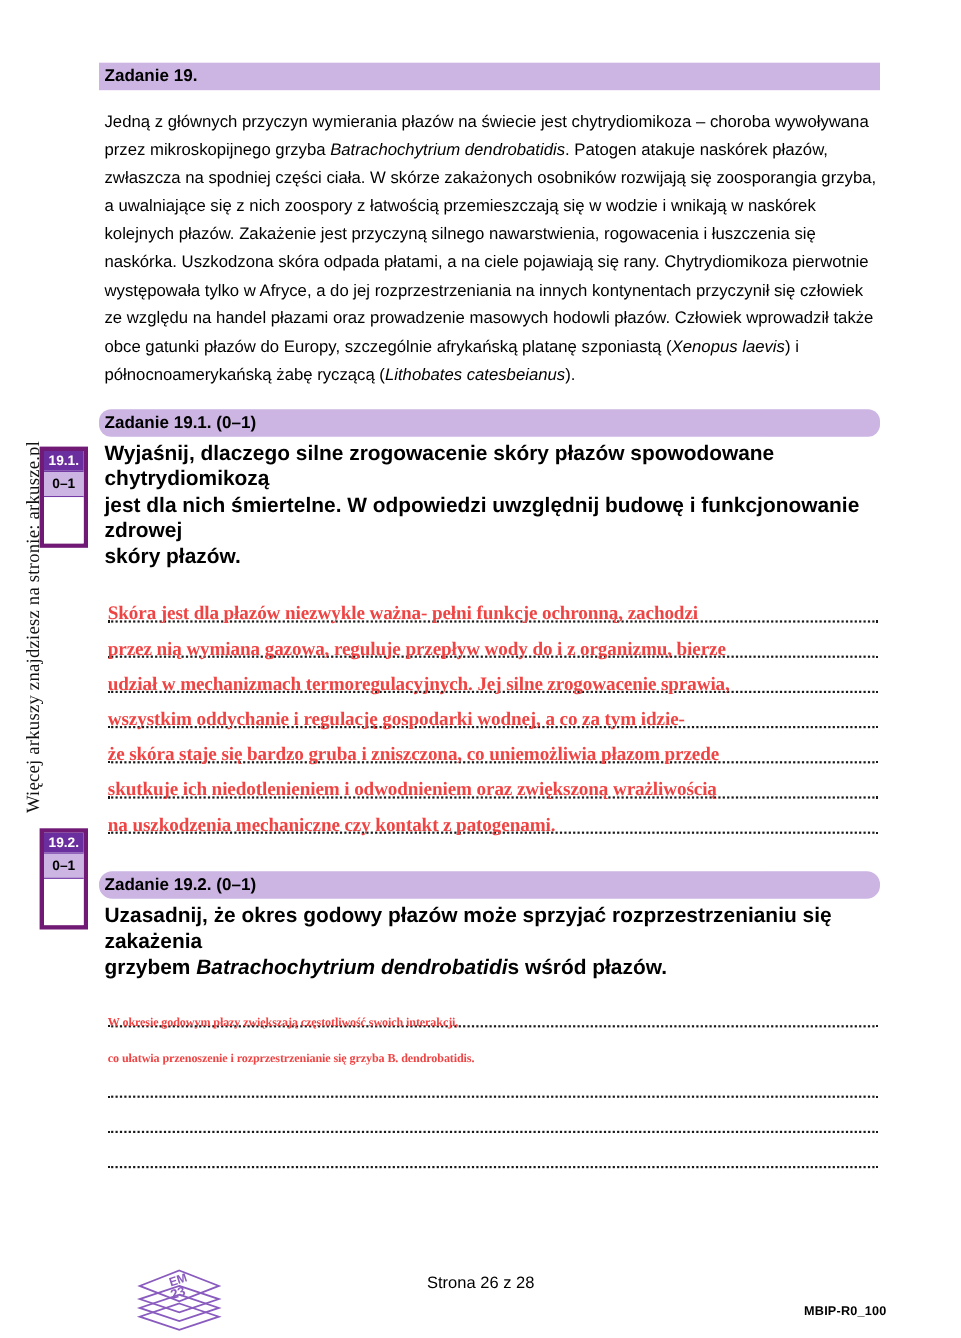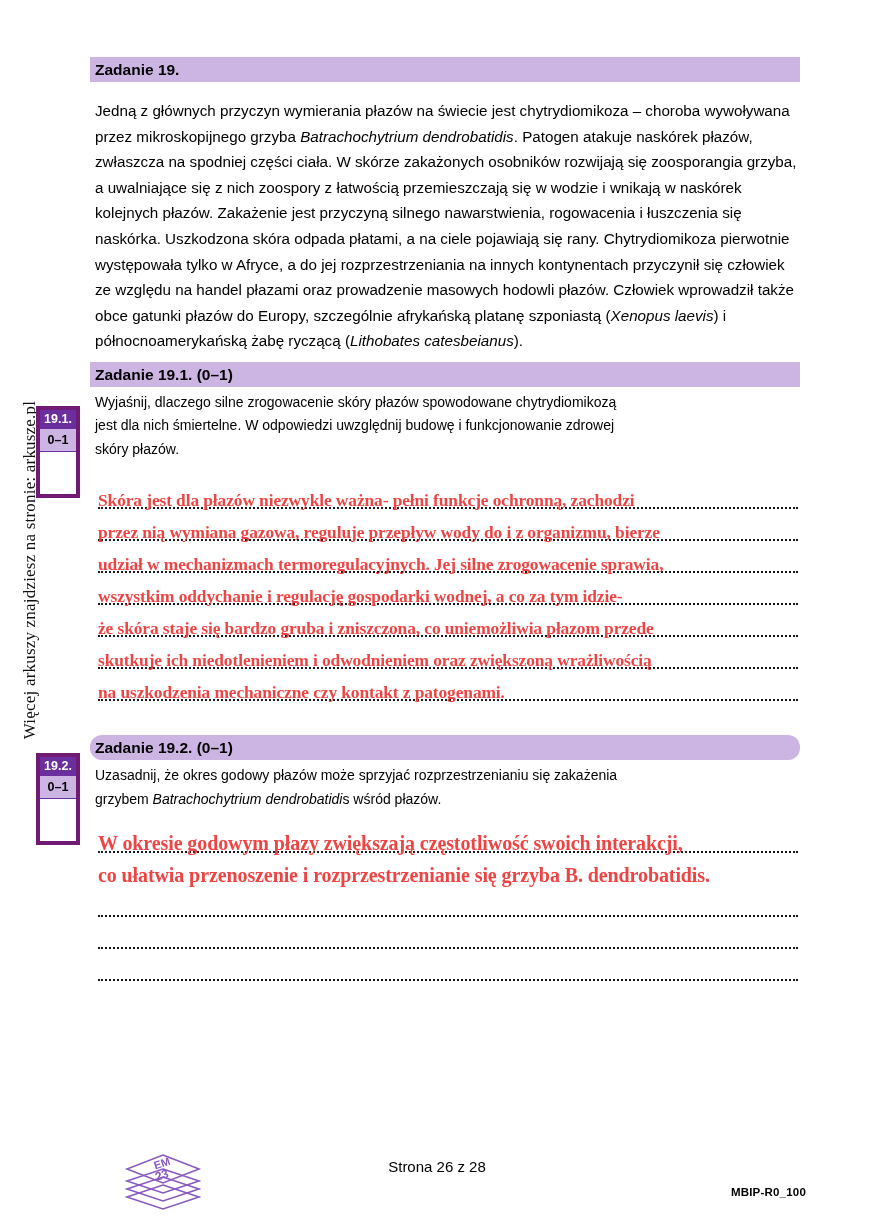--- a/index.html
+++ b/index.html
@@ -73,22 +73,22 @@
   .source {
     margin-top: 14px;
     font-size: 13px;
     line-height: 19px;
     text-align: right;
     padding-right: 2px;
   }
   .it { font-style: italic; }
 
   .subtask-instr {
-    font-size: 14px;
-    font-weight: normal;
+    font-size: 19px;
+    font-weight: bold;
     line-height: 23.5px;
     padding-left: 5px;
     box-sizing: border-box;
   }
   .subtask-instr p { margin: 0; }
 
   
   .answer-block {
     position: relative;
   }
@@ -108,21 +108,21 @@
     left: 8px;
     bottom: 4px;
     font-family: Liberation Serif, serif;
     font-size: 17.4px;
     font-weight: bold;
     letter-spacing: -0.1px;
     white-space: nowrap;
     color: #ef4444;
   }
   .answer-text.sm {
-    font-size: 20px;
+    font-size: 11px;
   }
 
   .blank-line {
     position: relative;
     height: 32px;
   }
 
   
   .scorebox {
     position: absolute;
@@ -201,21 +201,21 @@
 
   <div class="content">
 
     <div class="task-band" style="margin-top:57px;">Zadanie 19.</div>
 
     <div class="body-text" style="margin-top:16px;">
       <p><span>Jedną z głównych przyczyn wymierania płazów na świecie jest chytrydiomikoza – choroba wywoływana przez mikroskopijnego grzyba </span><span class="it">Batrachochytrium dendrobatidis</span><span>. Patogen atakuje naskórek płazów, zwłaszcza na spodniej części ciała. W skórze zakażonych osobników rozwijają się zoosporangia grzyba, a uwalniające się z nich zoospory z łatwością przemieszczają się w wodzie i wnikają w naskórek kolejnych płazów. Zakażenie jest przyczyną silnego nawarstwienia, rogowacenia i łuszczenia się naskórka. Uszkodzona skóra odpada płatami, a na ciele pojawiają się rany. Chytrydiomikoza pierwotnie występowała tylko w Afryce, a do jej rozprzestrzeniania na innych kontynentach przyczynił się człowiek ze względu na handel płazami oraz prowadzenie masowych hodowli płazów. Człowiek wprowadził także obce gatunki płazów do Europy, szczególnie afrykańską platanę szponiastą (</span><span class="it">Xenopus laevis</span><span>) i północnoamerykańską żabę ryczącą (</span><span class="it">Lithobates catesbeianus</span><span>).</span></p>
     </div>
 
 
-    <div class="task-band" style="margin-top:8px;">Zadanie 19.1. (0–1)</div>
+    <div class="task-band" style="margin-top:18px;border-radius:11px;">Zadanie 19.1. (0–1)</div>
 
     <div class="subtask-instr" style="margin-top:4px;">
       <p>Wyjaśnij, dlaczego silne zrogowacenie skóry płazów spowodowane chytrydiomikozą</p>
       <p>jest dla nich śmiertelne. W odpowiedzi uwzględnij budowę i funkcjonowanie zdrowej</p>
       <p>skóry płazów.</p>
     </div>
 
     <div class="answer-block" style="margin-top:22px;">
       <div class="answer-line">
         <span class="dotline"></span>

